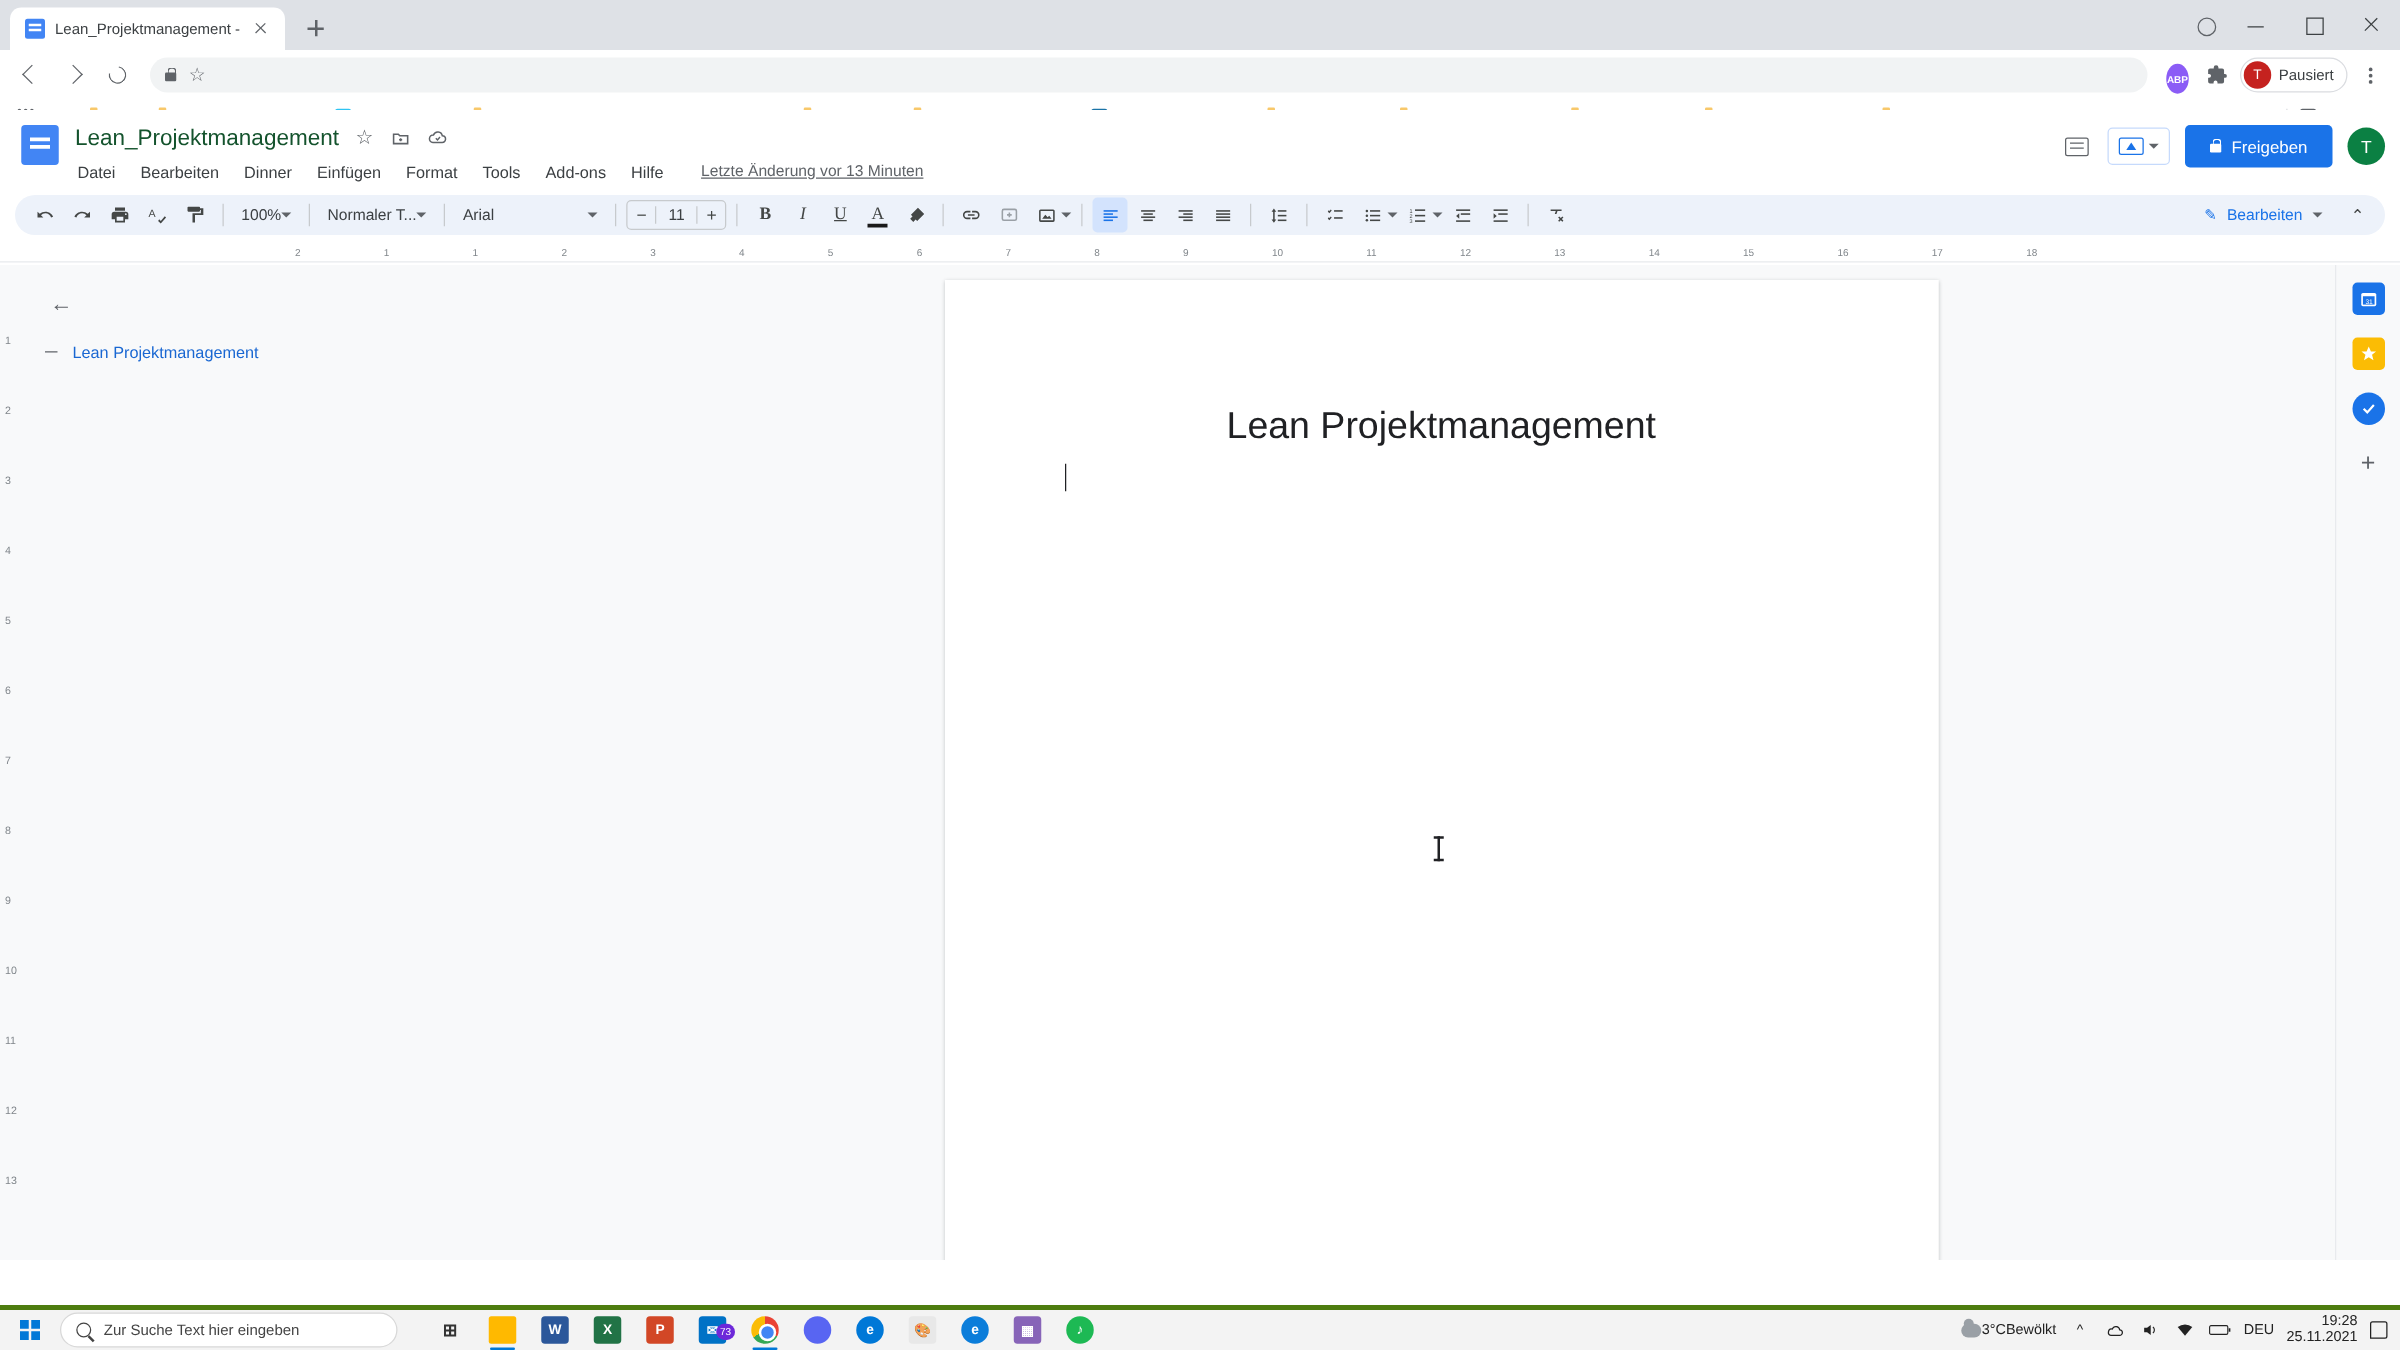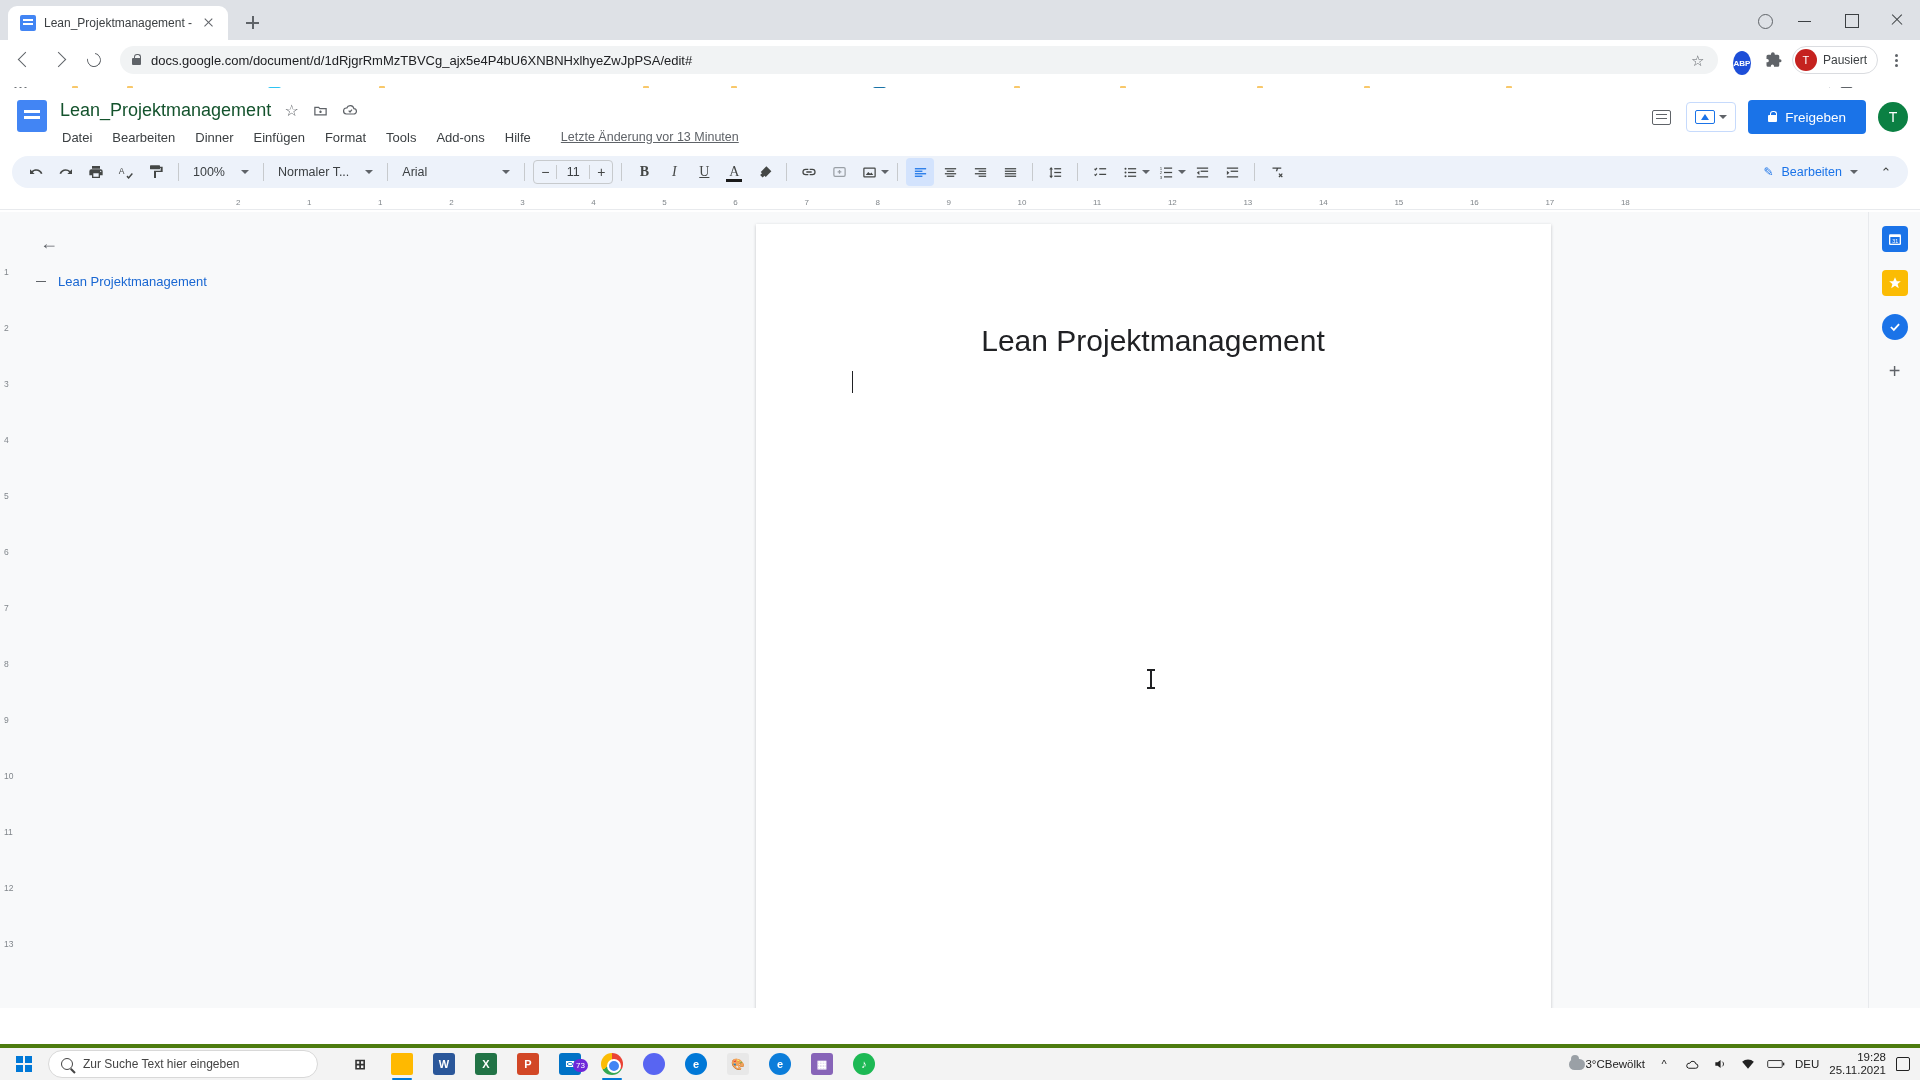--- a/index.html
+++ b/index.html
@@ -103,21 +103,21 @@
     content:""; position:absolute; left:2px; top:-4px; width:5px; height:5px;
     border:1.4px solid #5f6368; border-bottom:none; border-radius:3px 3px 0 0;
   }
   .url { flex:1; white-space:nowrap; overflow:hidden; }
   .star {
     width:15px; height:15px; color:#5f6368; font-size:15px; line-height:15px;
   }
   .ext-icons { display:flex; align-items:center; gap:4px; }
   .ext { width:28px; height:28px; position:relative; }
   .ext-abp {
-    background:#1d4ed8; border-radius:50%; width:18px; height:24px;
+    background:#8b5cf6; border-radius:50%; width:18px; height:24px;
     margin:5px; color:#fff; font-size:8px; font-weight:bold;
     display:flex; align-items:center; justify-content:center;
   }
   .ext-puzzle {
     width:18px; height:18px; margin:5px;
   }
   .avatar-chip {
     display:flex; align-items:center; height:28px; border-radius:14px;
     background:#fff; border:1px solid #dadce0; padding:0 10px 0 2px; gap:6px;
     font-size:12px; color:#3c4043;
@@ -229,21 +229,21 @@
   
   .docs-toolbar {
     margin:8px 12px 0 12px; height:32px; background:#edf2fa; border-radius:18px;
     display:flex; align-items:center; padding:0 10px; gap:2px; position:relative;
   }
   .tb-btn { width:28px; height:28px; position:relative; display:flex;
             align-items:center; justify-content:center; color:#444746; font-size:14px;
             border-radius:4px; }
   .tb-sep { width:1px; height:18px; background:#c7cacd; margin:0 6px; }
   .tb-select {
-    height:26px; display:flex; align-items:center; gap:16px; padding:0 6px;
+    height:26px; display:flex; align-items:center; gap:0; padding:0 6px;
     font-size:12.5px; color:#3c4043; border-radius:4px;
   }
   .tb-caret { width:0; height:0; border-left:4px solid transparent;
       border-right:4px solid transparent; border-top:4px solid #5f6368; }
   .fontsize-group { display:flex; align-items:center; border:1px solid #c7cacd;
       border-radius:4px; height:24px; background:#edf2fa; }
   .fs-btn { width:22px; text-align:center; font-size:14px; color:#444746; }
   .fs-val { width:34px; text-align:center; font-size:12.5px; color:#3c4043;
       border-left:1px solid #c7cacd; border-right:1px solid #c7cacd; }
   .tb-bold { font-weight:bold; font-family:"Liberation Serif", serif; }
@@ -417,21 +417,20 @@
         <span class="arrow-l"></span>
       </div>
     <div class="navbtn">
         <span class="arrow-r"></span>
       </div>
     <div class="navbtn">
         <span class="reload"></span>
       </div>
     <div class="omnibox">
       <span class="lock"></span>
-      <span class="url">docs.google.com/document/d/1dRjgrRmMzTBVCg_ajx5e4P4bU6XNBNHxlhyeZwJpPSA/edit#</span>
       <span class="star">☆</span>
     </div>
     <div class="ext-icons">
       <div class="ext">
         <div class="ext-abp">ABP</div>
       </div>
       <div class="ext">
         <svg class="ext-puzzle" viewBox="0 0 24 24" fill="#5f6368">
             <path d="M20 11h-1V7a2 2 0 0 0-2-2h-4V4a2.5 2.5 0 0 0-5 0v1H4a2 2 0 0 0-2 2v3.8h1a2.1 2.1 0 1 1 0 4.2H2V19a2 2 0 0 0 2 2h3.8v-1a2.1 2.1 0 1 1 4.2 0v1H17a2 2 0 0 0 2-2v-4h1a2 2 0 0 0 0-4z"></path>
           </svg>

